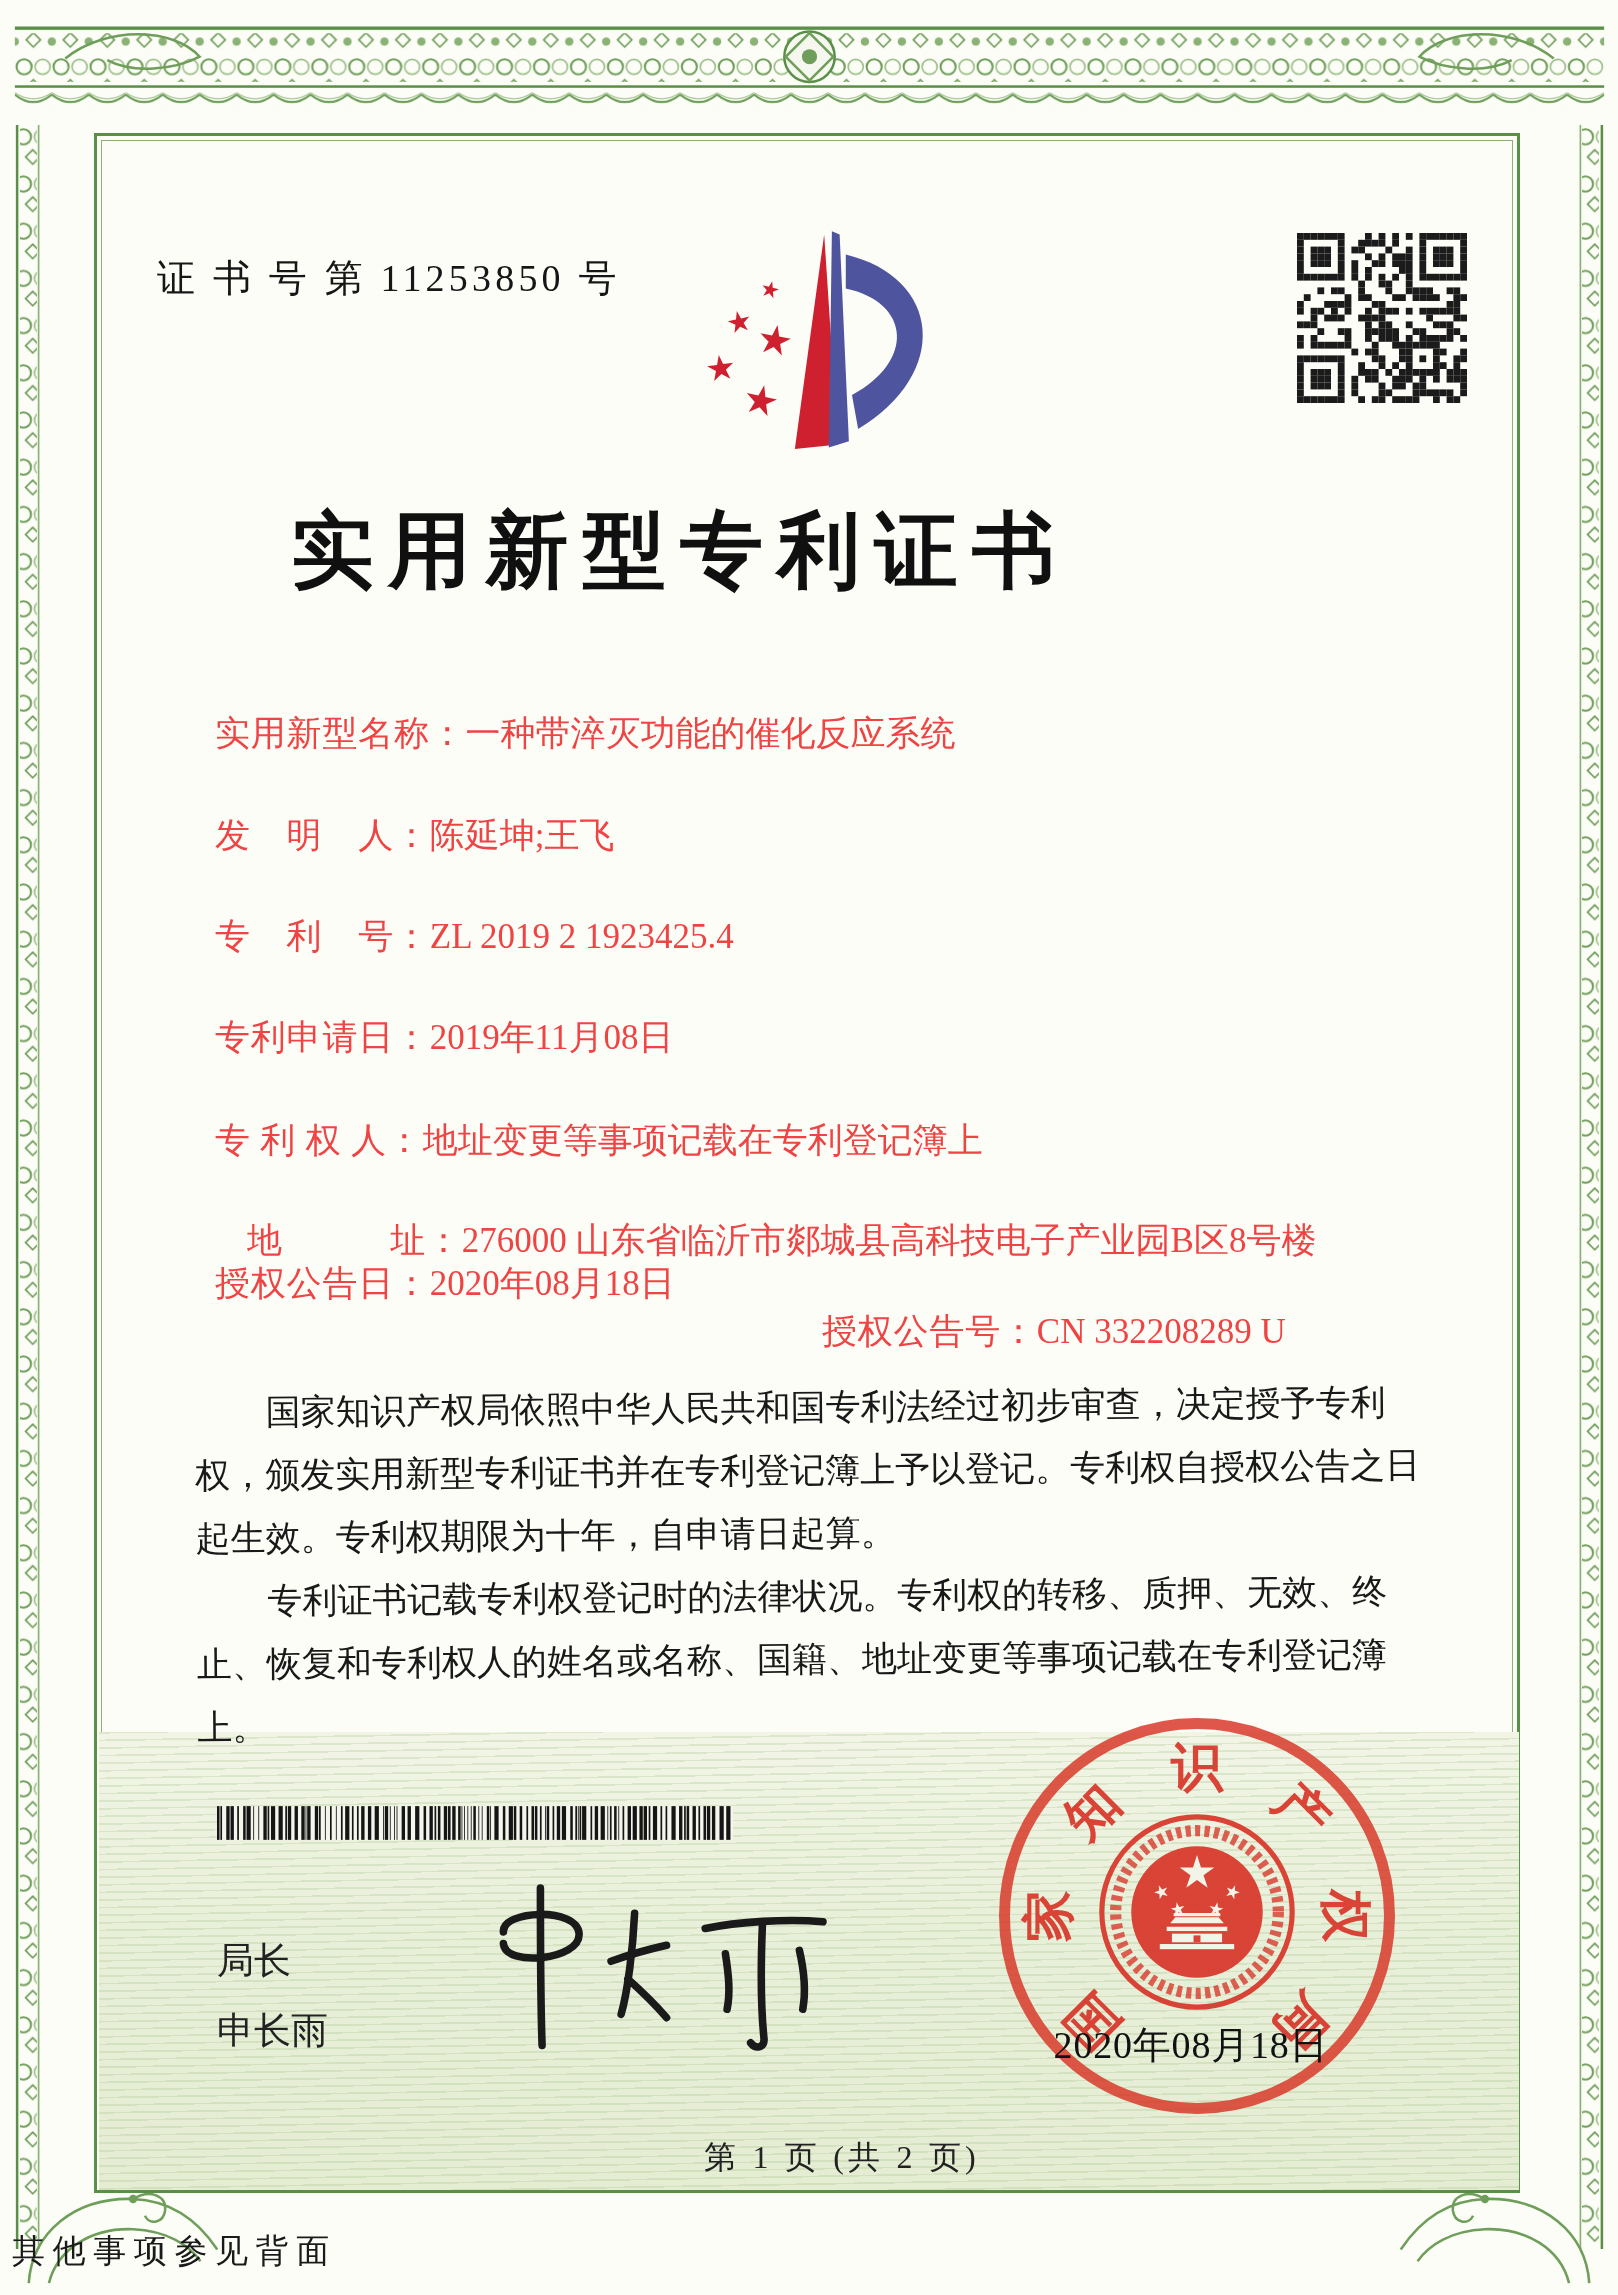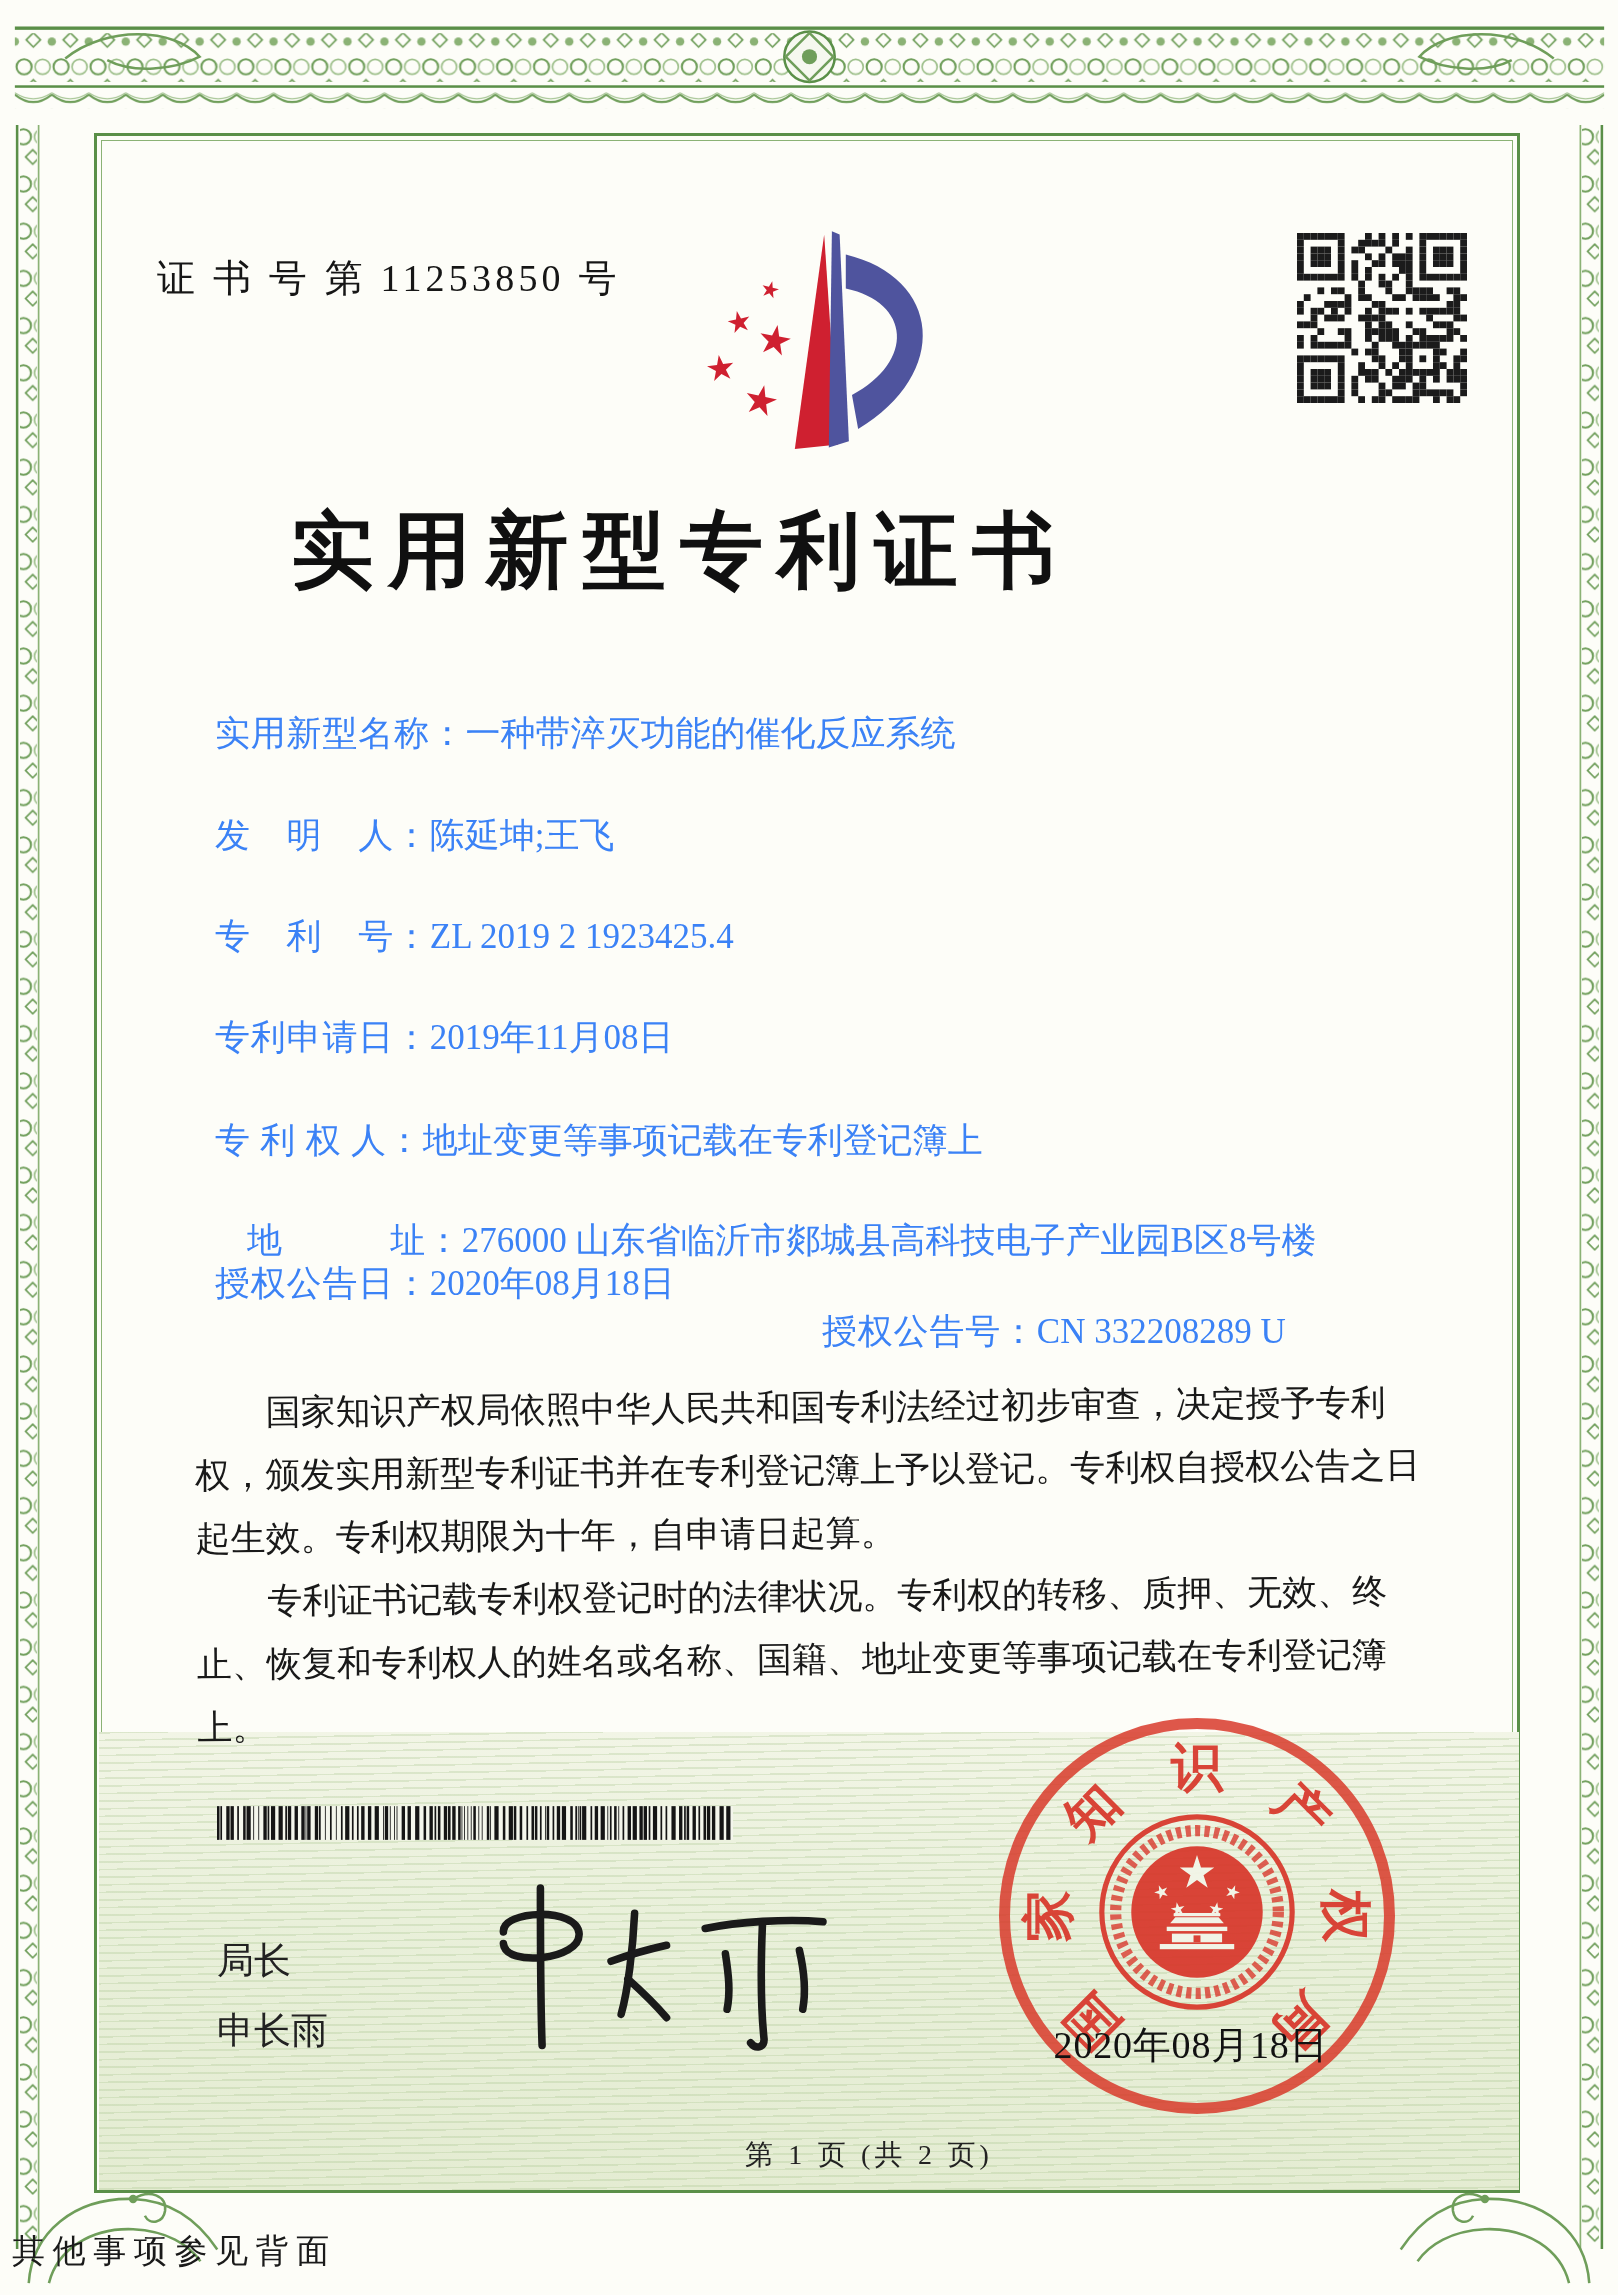--- a/index.html
+++ b/index.html
@@ -35,21 +35,21 @@
   .cert-no{
     position:absolute;left:157px;top:253px;font-size:38px;letter-spacing:4.2px;color:#161616;
   }
   .logo{position:absolute;left:679px;top:211px;width:278px;height:263px;}
   .qr{position:absolute;left:1297px;top:233px;width:170px;height:170px;}
   .doc-title{
     position:absolute;left:94px;top:496px;width:1172px;text-align:center;
     font-size:83px;font-weight:bold;letter-spacing:14.3px;color:#101010;white-space:nowrap;
   }
   
-  .field{position:absolute;left:215px;font-size:35px;white-space:nowrap;color:#3b82f6;}
+  .field{position:absolute;left:215px;font-size:35px;white-space:nowrap;color:#ef4444;}
   .field .lbl{letter-spacing:0.8px;}
   #f-name{top:710px;}
   #f-inventor{top:812px;}
   #f-patno{top:913px;}
   #f-filing{top:1014px;}
   #f-patentee{top:1117px;}
   #f-address{top:1217px;margin-left:32px;}
   #f-grantdate{top:1240px;margin-top:20px;}
   #f-grantno{top:1308px;left:822px;}
   
@@ -72,21 +72,21 @@
     position:absolute;left:50%;top:50%;font-size:52px;font-weight:bold;color:#d8372b;
     transform-origin:center;white-space:nowrap;
   }
   .emblem{position:absolute;left:50%;top:50%;transform:translate(-50%,-52%);}
   .seal-date{
     position:absolute;left:993px;top:2020px;width:396px;text-align:center;z-index:7;
     font-size:38px;color:#111;letter-spacing:0.8px;white-space:nowrap;
   }
   .page-info{
     position:absolute;left:94px;top:2136px;width:1496px;text-align:center;z-index:8;
-    font-size:28px;letter-spacing:4.2px;color:#222;padding-left:27px;
+    font-size:32px;letter-spacing:4.2px;color:#222;
   }
   .back-note{
     position:absolute;left:12px;top:2229px;width:1619px;text-align:left;
     font-size:33px;letter-spacing:7.6px;color:#1a1a1a;
   }
 </style>
 </head>
 <body>
 
 <svg id="frame-top" class="frame-band" width="1595" height="126" viewBox="0 0 1892 150">

